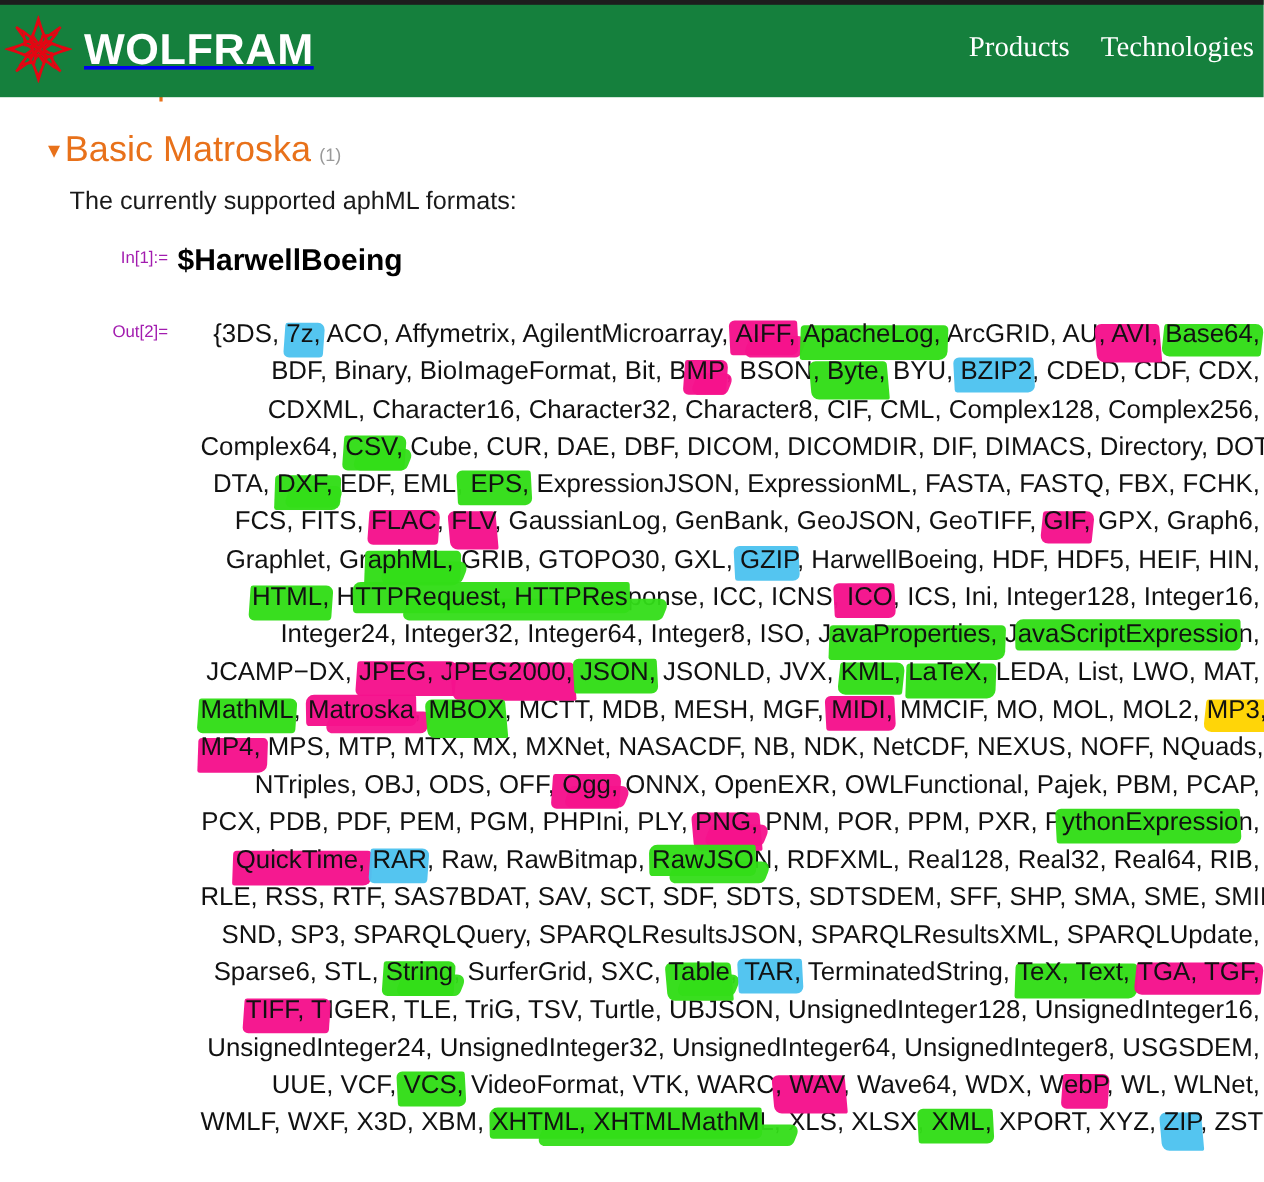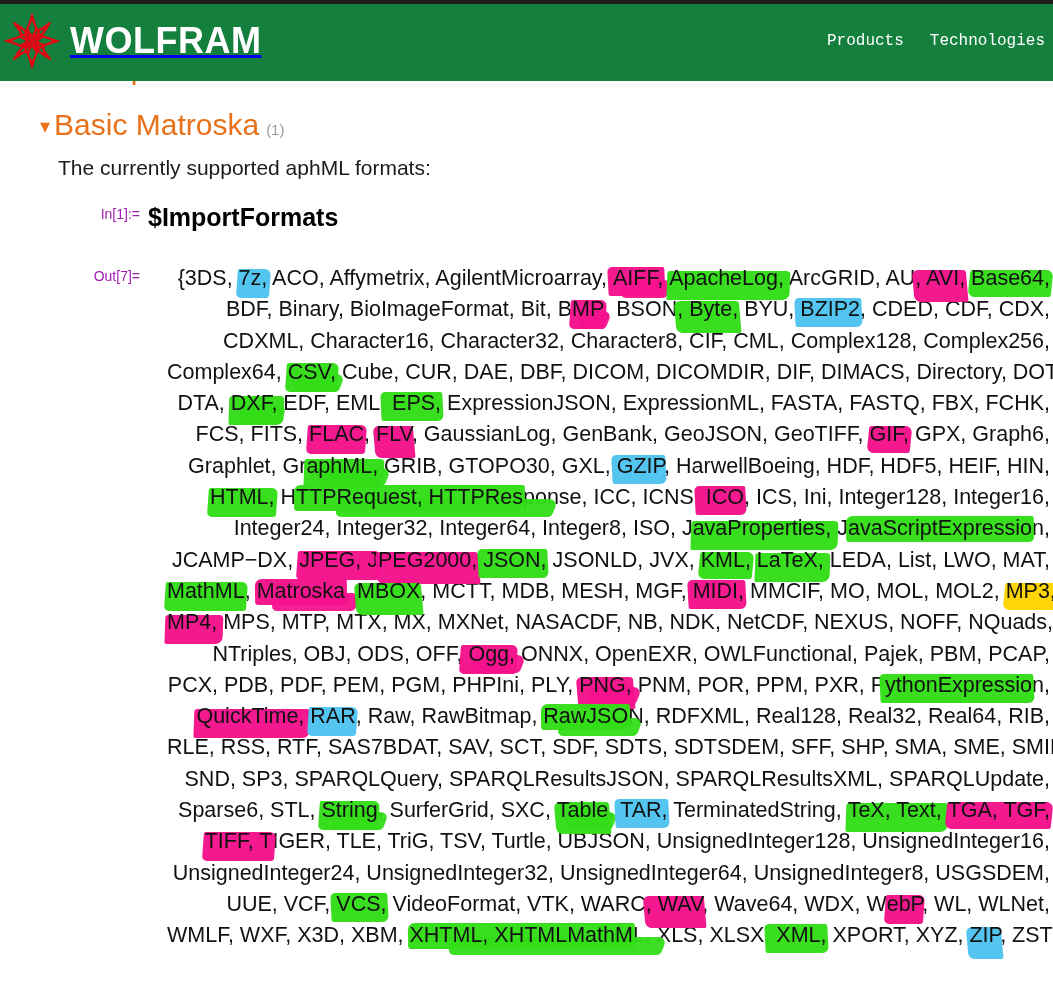--- a/index.html
+++ b/index.html
@@ -39,23 +39,23 @@
     line-height: 1;
     font-family: "Liberation Sans", sans-serif;
   }
   #navlinks {
     margin-left: auto;
     margin-right: 8px;
     display: flex; align-items: center; gap: 26px;
   }
   .navlink {
     color: #ffffff;
-    font-size: 16px;
+    font-size: 24px;
     text-decoration: none;
-    font-family: Liberation Mono, monospace;
+    font-family: Liberation Serif, serif;
     cursor: pointer;
     white-space: nowrap;
   }
 
   
   #content {
     position: absolute;
     top: 0; left: 0;
     width: 1053px;
   }
@@ -197,23 +197,23 @@
 
   <div id="basic-head">
     <span class="chev">▾</span>
     <span class="section-head">Basic Matroska</span>
     <span class="count">(1)</span>
   </div>
 
   <div id="caption">The currently supported aphML formats:</div>
 
   <div id="in-label" class="cell-label">In[1]:=</div>
-  <div id="in-expr">$ImportFormats</div>
-
-  <div id="out-label" class="cell-label">Out[7]=</div>
+  <div id="in-expr">$HarwellBoeing</div>
+
+  <div id="out-label" class="cell-label">Out[2]=</div>
   <div id="out-block"><div class="oline"><span>{3DS, </span><span class="hl cyan v1">7z,</span><span> ACO, Affymetrix, AgilentMicroarray, </span><span class="hl pink v2 smudge">AIFF,</span><span> </span><span class="hl green v3">ApacheLog,</span><span> ArcGRID, AU</span><span class="hl pink v4">, AVI,</span><span> </span><span class="hl green v5">Base64,</span></div><div class="oline indent"><span>BDF, Binary, BioImageFormat, Bit, B</span><span class="hl pink v1 smudge">MP</span><span>, BSON</span><span class="hl green v4">, Byte,</span><span> BYU, </span><span class="hl cyan v2">BZIP2</span><span>, CDED, CDF, CDX,</span></div><div class="oline indent"><span>CDXML, Character16, Character32, Character8, CIF, CML, Complex128, Complex256,</span></div><div class="oline indent"><span>Complex64, </span><span class="hl green v1 smudge">CSV,</span><span> Cube, CUR, DAE, DBF, DICOM, DICOMDIR, DIF, DIMACS, Directory, DOT,</span></div><div class="oline indent"><span>DTA, </span><span class="hl green v3 smudge">DXF,</span><span> EDF, EML,</span><span class="hl green v2"> EPS,</span><span> ExpressionJSON, ExpressionML, FASTA, FASTQ, FBX, FCHK,</span></div><div class="oline indent"><span>FCS, FITS, </span><span class="hl pink v1">FLAC</span><span>, </span><span class="hl pink v4">FLV</span><span>, GaussianLog, GenBank, GeoJSON, GeoTIFF, </span><span class="hl pink v5">GIF,</span><span> GPX, Graph6,</span></div><div class="oline indent"><span>Graphlet, Gr</span><span class="hl green v3 smudge">aphML,</span><span> GRIB, GTOPO30, GXL, </span><span class="hl cyan v2">GZIP</span><span>, HarwellBoeing, HDF, HDF5, HEIF, HIN,</span></div><div class="oline indent"><span class="hl green v1">HTML,</span><span> H</span><span class="hl green v6 smudge">TTPRequest, HTTPRes</span><span>ponse, ICC, ICNS,</span><span class="hl pink v2"> ICO</span><span>, ICS, Ini, Integer128, Integer16,</span></div><div class="oline indent"><span>Integer24, Integer32, Integer64, Integer8, ISO, J</span><span class="hl green v3">avaProperties,</span><span> J</span><span class="hl green v6">avaScriptExpressio</span><span>n,</span></div><div class="oline indent"><span>JCAMP−DX, </span><span class="hl pink v1">JPEG, J</span><span class="hl pink v4">PEG2000,</span><span> </span><span class="hl green v2">JSON,</span><span> JSONLD, JVX, </span><span class="hl green v5">KML,</span><span> </span><span class="hl green v3">LaTeX,</span><span> LEDA, List, LWO, MAT,</span></div><div class="oline indent"><span class="hl green v1">MathML</span><span>, </span><span class="hl pink v6 smudge">Matroska</span><span>, </span><span class="hl green v4">MBOX</span><span>, MCTT, MDB, MESH, MGF, </span><span class="hl pink v2">MIDI,</span><span> MMCIF, MO, MOL, MOL2, </span><span class="hl yellow v5">MP3,</span></div><div class="oline indent"><span class="hl pink v3">MP4,</span><span> MPS, MTP, MTX, MX, MXNet, NASACDF, NB, NDK, NetCDF, NEXUS, NOFF, NQuads,</span></div><div class="oline indent"><span>NTriples, OBJ, ODS, OFF,</span><span class="hl pink v1 smudge"> Ogg,</span><span> O</span><span>NNX, OpenEXR, OWLFunctional, Pajek, PBM, PCAP,</span></div><div class="oline indent"><span>PCX, PDB, PDF, PEM, PGM, PHPIni, PLY, </span><span class="hl pink v4 smudge">PNG,</span><span> PNM, POR, PPM, PXR, P</span><span class="hl green v2">ythonExpressio</span><span>n,</span></div><div class="oline indent"><span class="hl pink v3">QuickTime,</span><span> </span><span class="hl cyan v1">RAR</span><span>, Raw, RawBitmap, </span><span class="hl green v6 smudge">RawJSO</span><span>N, RDFXML, Real128, Real32, Real64, RIB,</span></div><div class="oline indent"><span>RLE, RSS, RTF, SAS7BDAT, SAV, SCT, SDF, SDTS, SDTSDEM, SFF, SHP, SMA, SME, SMILES,</span></div><div class="oline indent"><span>SND, SP3, SPARQLQuery, SPARQLResultsJSON, SPARQLResultsXML, SPARQLUpdate,</span></div><div class="oline indent"><span>Sparse6, STL, </span><span class="hl green v1 smudge">String</span><span>, SurferGrid, SXC, </span><span class="hl green v4 smudge">Table</span><span>, </span><span class="hl cyan v2">TAR,</span><span> TerminatedString, </span><span class="hl green v3">TeX, Text,</span><span> </span><span class="hl pink v5">TGA, TGF,</span></div><div class="oline indent"><span class="hl pink v1">TIFF, T</span><span>IGER, TLE, TriG, TSV, Turtle, UBJSON, UnsignedInteger128, UnsignedInteger16,</span></div><div class="oline indent"><span>UnsignedInteger24, UnsignedInteger32, UnsignedInteger64, UnsignedInteger8, USGSDEM,</span></div><div class="oline indent"><span>UUE, VCF, </span><span class="hl green v2">VCS,</span><span> VideoFormat, VTK, WARC</span><span class="hl pink v4">, WAV</span><span>, Wave64, WDX, W</span><span class="hl pink v1">ebP</span><span>, WL, WLNet,</span></div><div class="oline indent"><span>WMLF, WXF, X3D, XBM, </span><span class="hl green v6 smudge">XHTML, XHTMLMathM</span><span>L, XLS, XLSX,</span><span class="hl green v2"> XML,</span><span> XPORT, XYZ, </span><span class="hl cyan v4">ZIP</span><span>, ZSTD}</span></div></div>
 
 </div>
 
 <div id="topnav">
   <div id="topnav-strip"></div>
 
   <a id="brand" href="#">
     <svg id="spikey" viewBox="0 0 100 100" aria-hidden="true">
       <g fill="none" stroke="#e30613" stroke-width="3.4" stroke-linejoin="miter">

